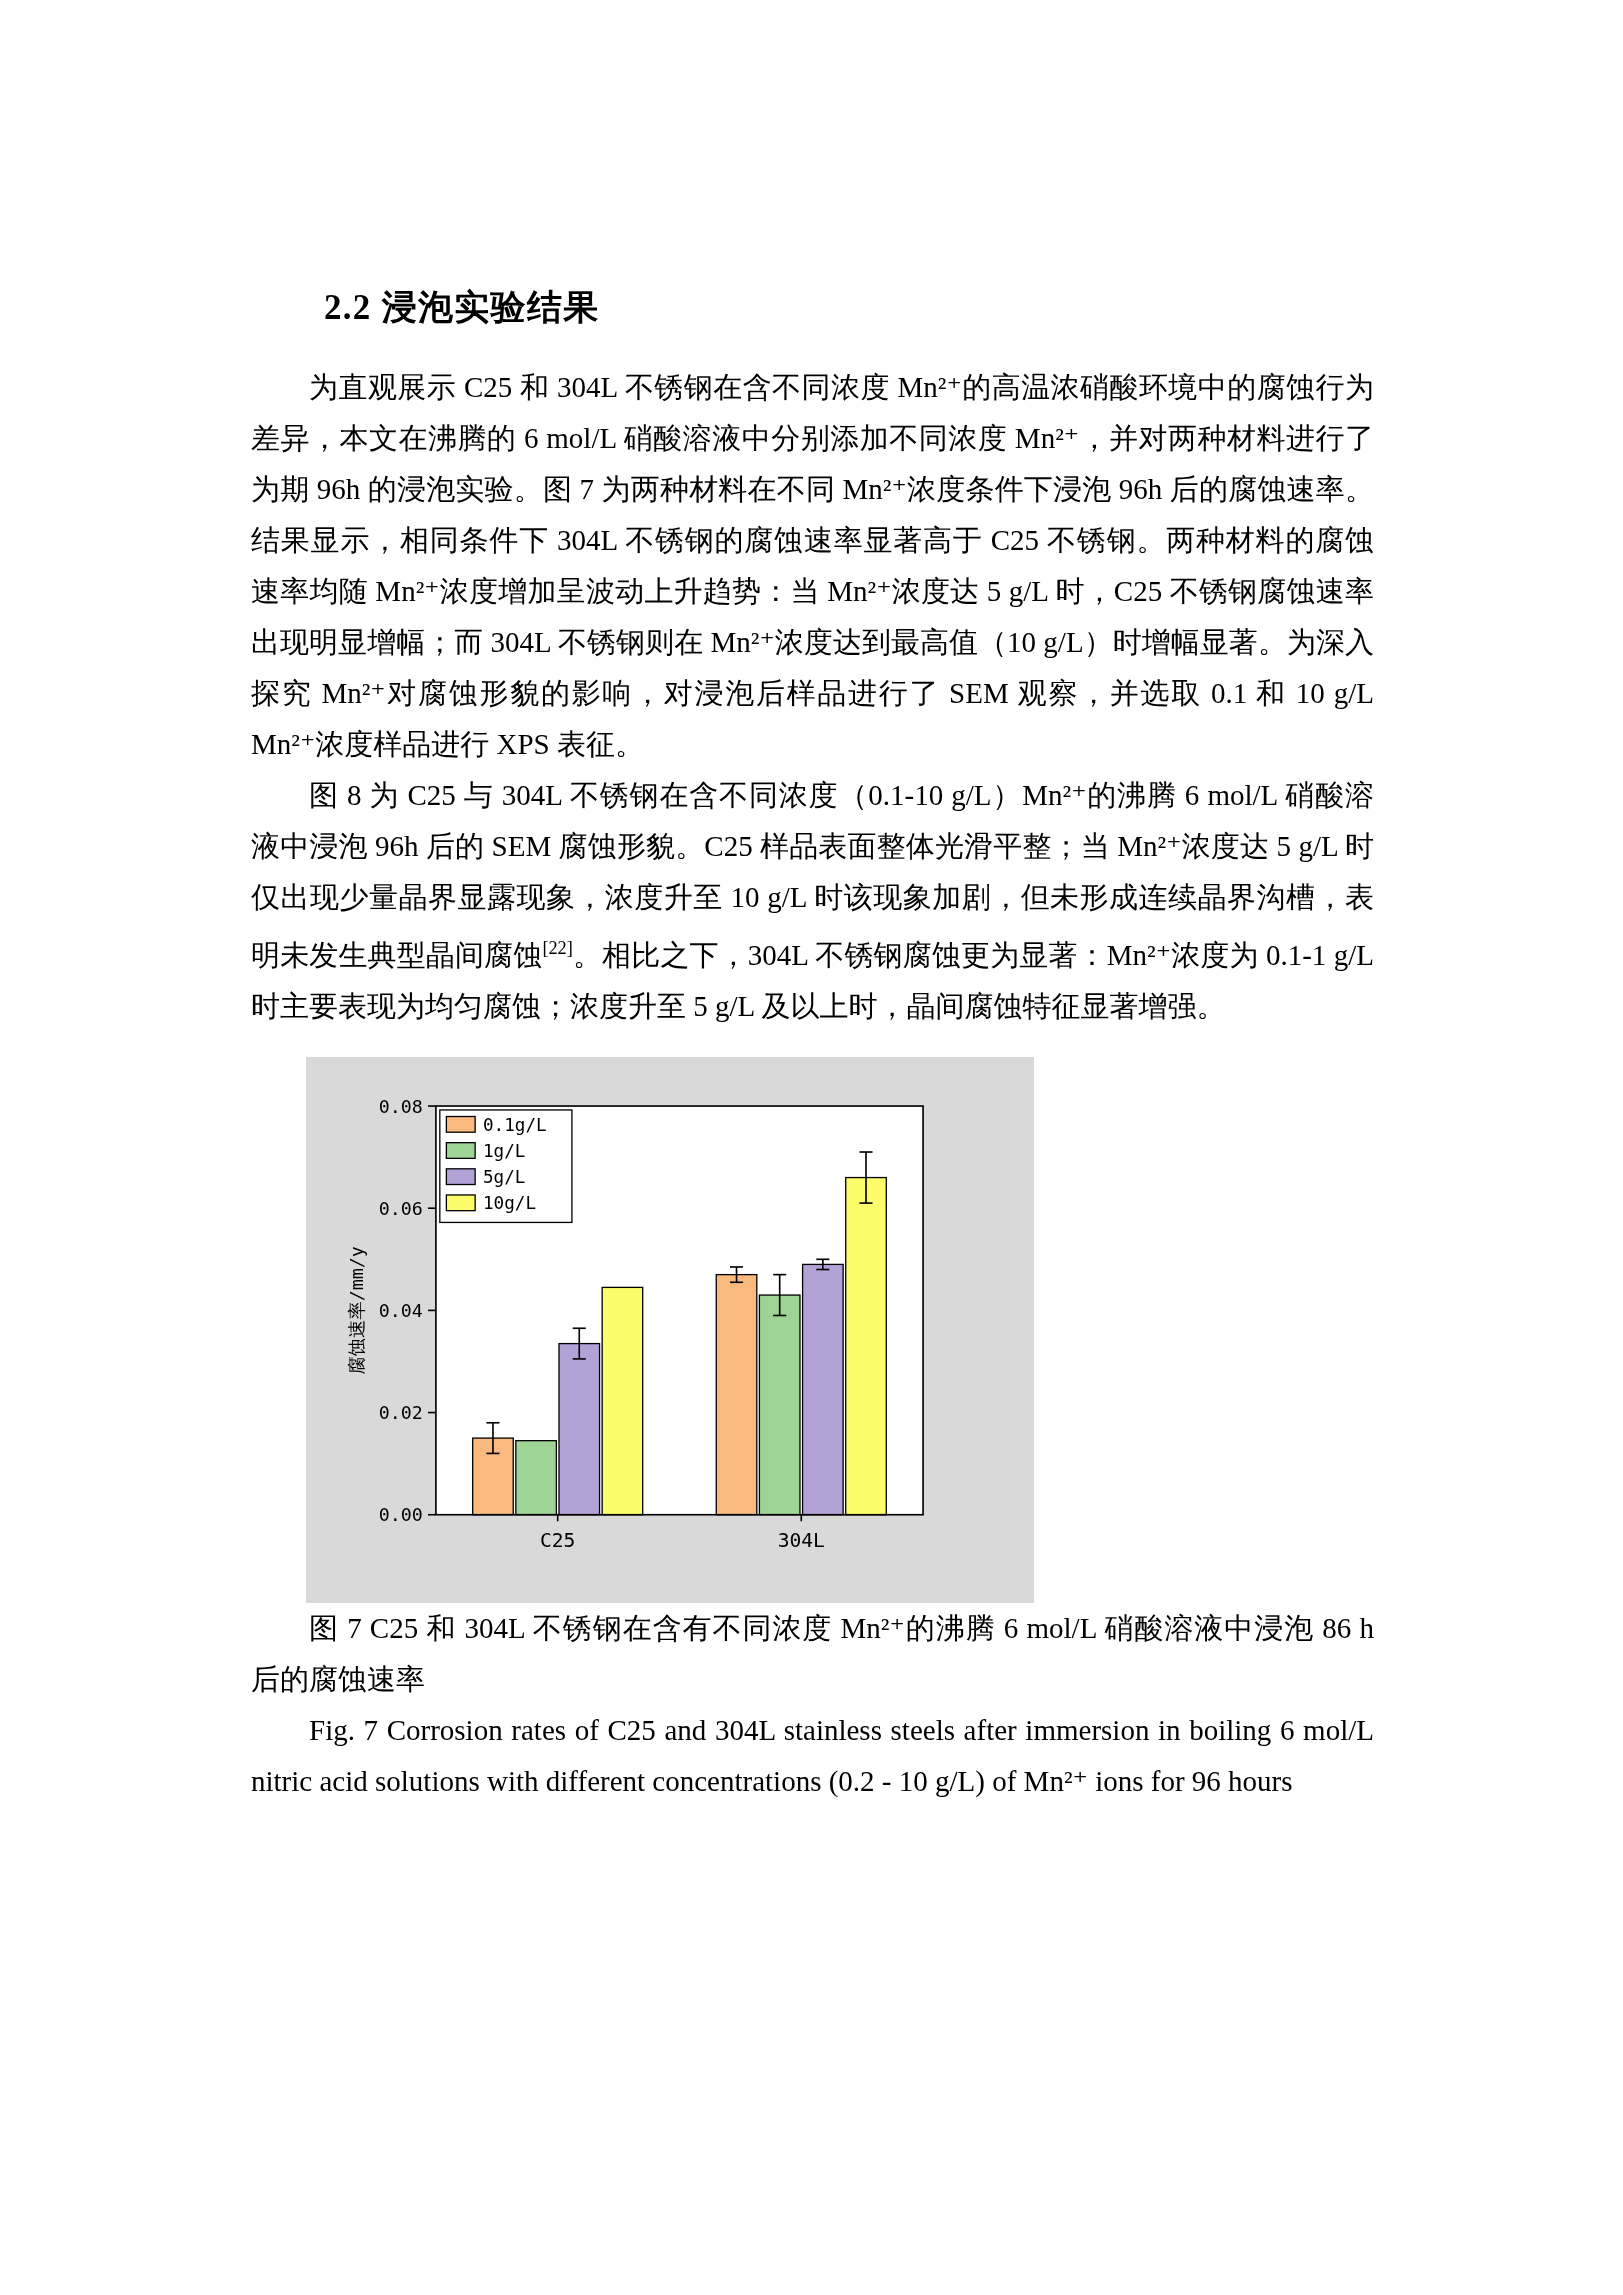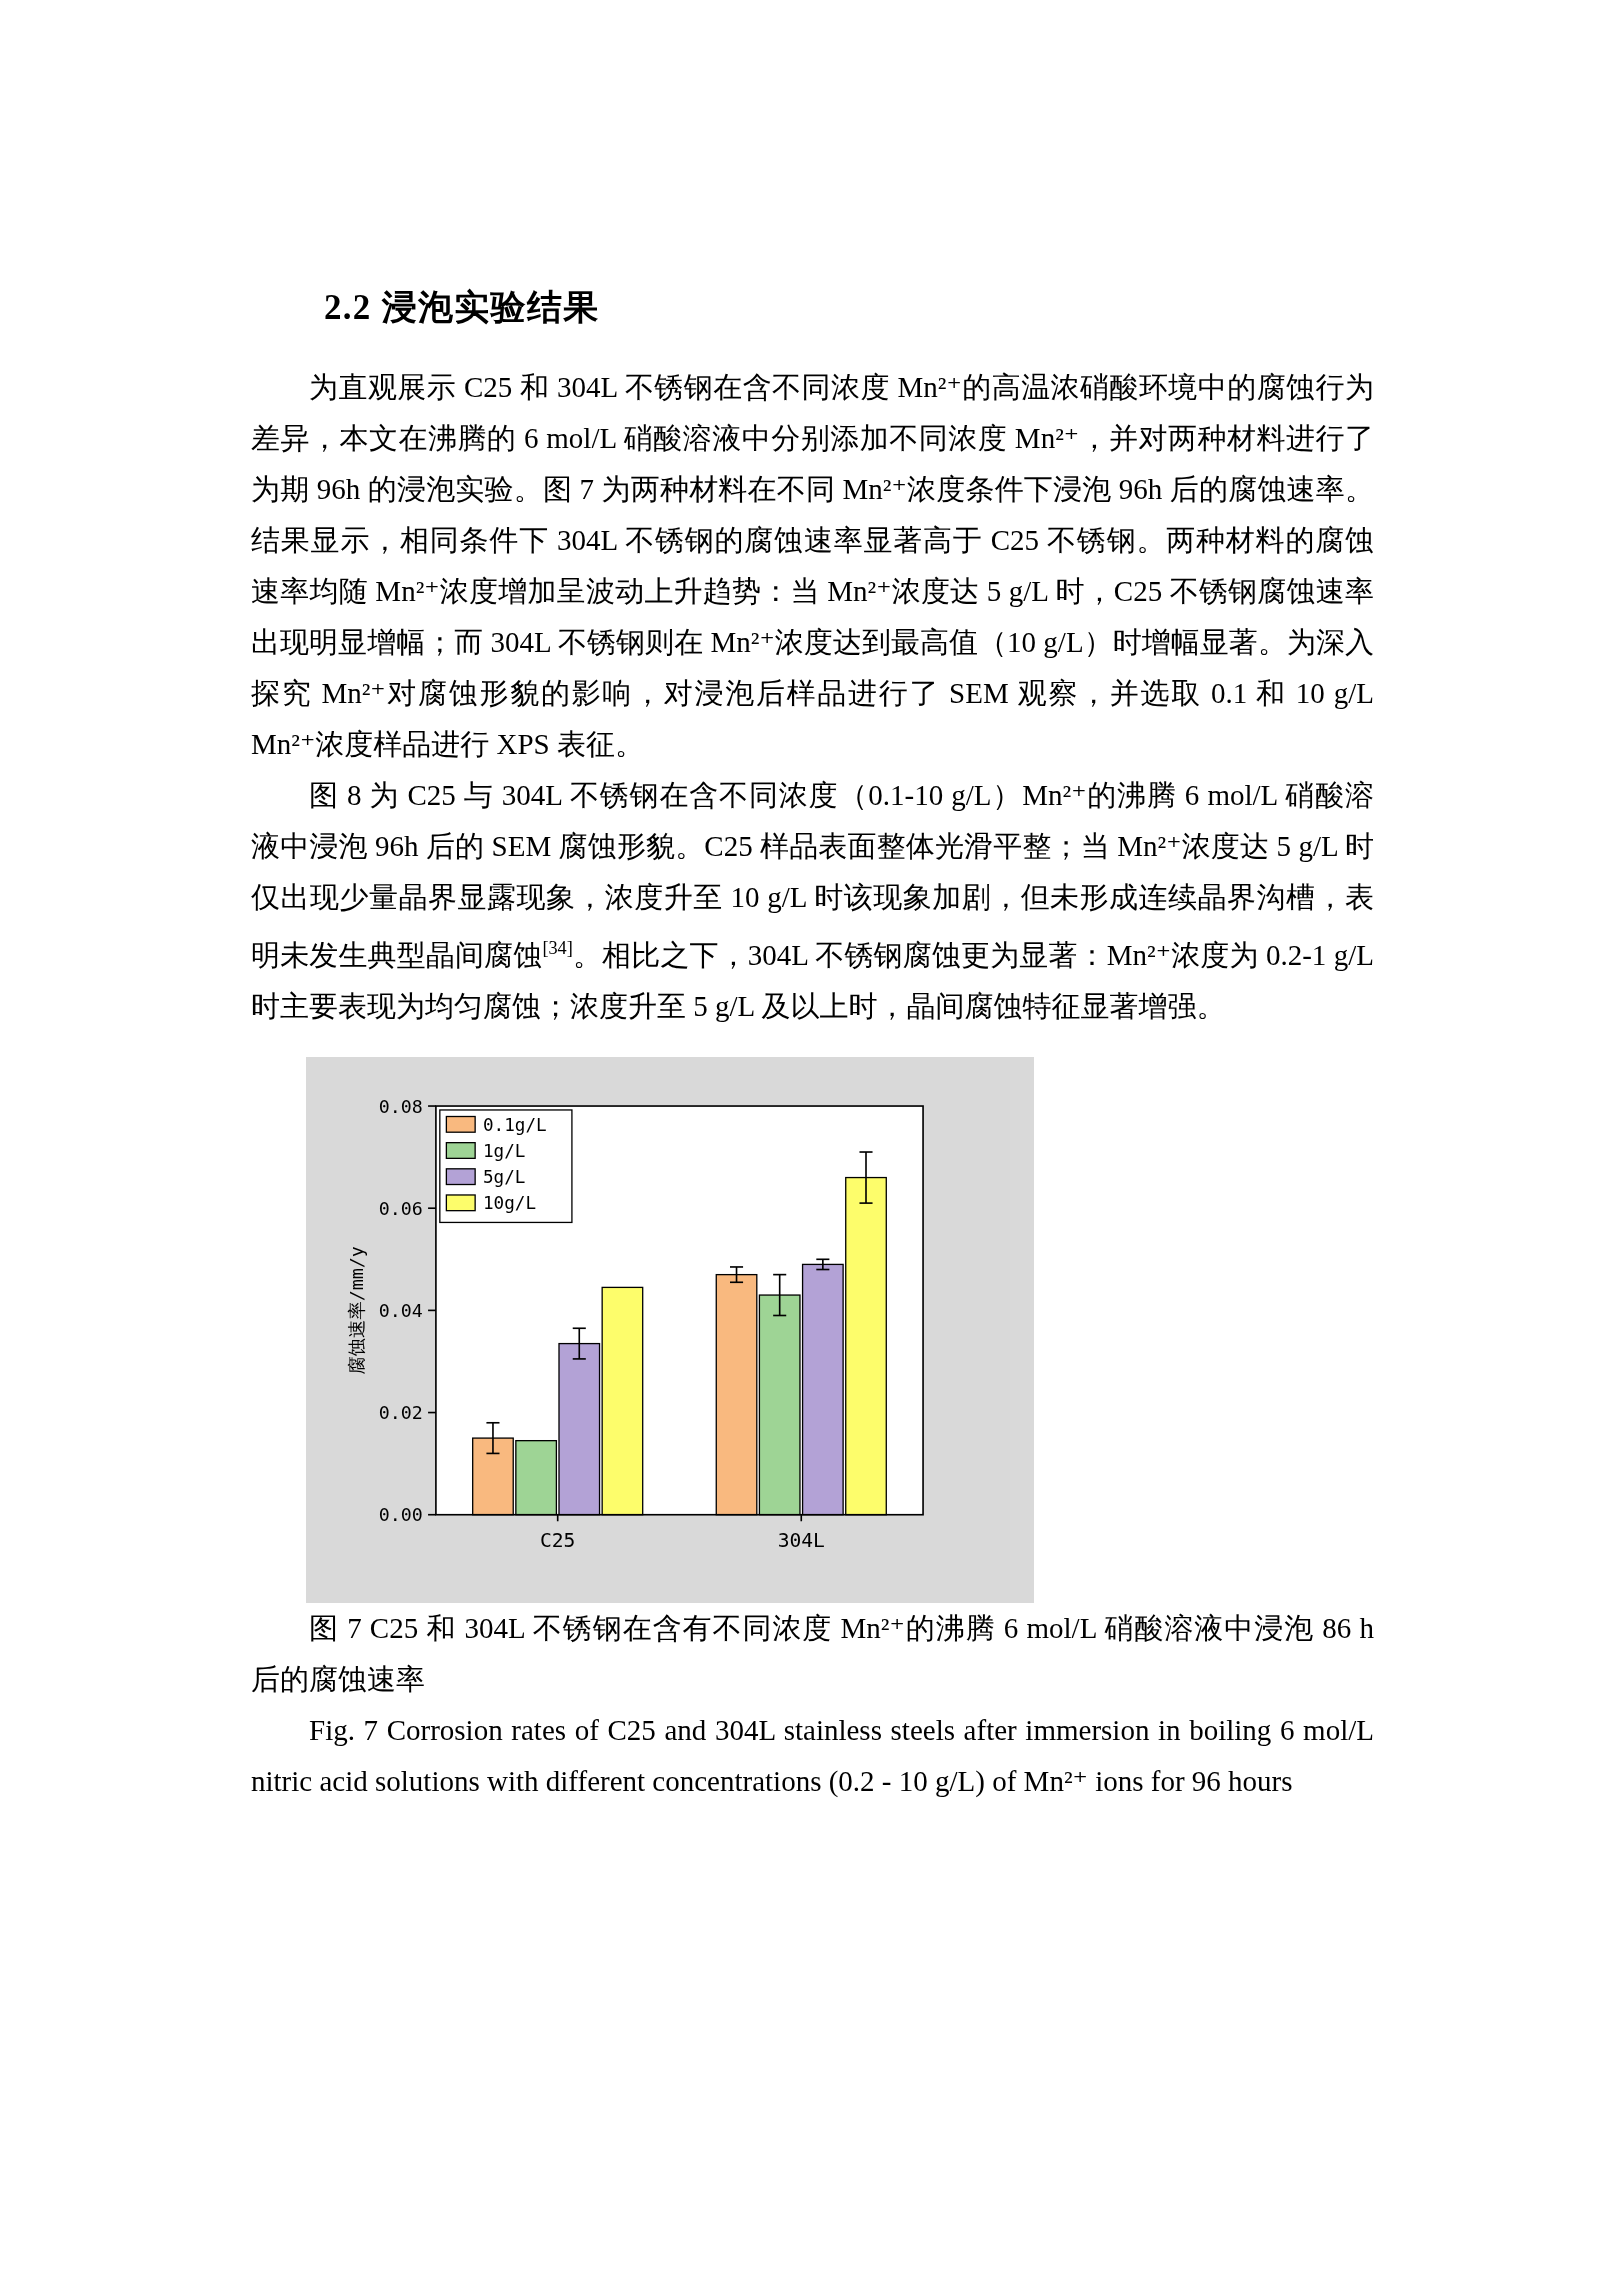--- a/index.html
+++ b/index.html
@@ -48,21 +48,21 @@
 </head>
 <body>
 
 <div class="page">
   <div class="content">
 
     <h2 class="heading">2.2  浸泡实验结果</h2>
 
     <p class="body indent">为直观展示 C25 和 304L 不锈钢在含不同浓度 Mn²⁺的高温浓硝酸环境中的腐蚀行为差异，本文在沸腾的 6 mol/L 硝酸溶液中分别添加不同浓度 Mn²⁺，并对两种材料进行了为期 96h 的浸泡实验。图 7 为两种材料在不同 Mn²⁺浓度条件下浸泡 96h 后的腐蚀速率。结果显示，相同条件下 304L 不锈钢的腐蚀速率显著高于 C25 不锈钢。两种材料的腐蚀速率均随 Mn²⁺浓度增加呈波动上升趋势：当 Mn²⁺浓度达 5 g/L 时，C25 不锈钢腐蚀速率出现明显增幅；而 304L 不锈钢则在 Mn²⁺浓度达到最高值（10 g/L）时增幅显著。为深入探究 Mn²⁺对腐蚀形貌的影响，对浸泡后样品进行了 SEM 观察，并选取 0.1 和 10 g/L Mn²⁺浓度样品进行 XPS 表征。</p>
 
-    <p class="body indent"><span>图 8 为 C25 与 304L 不锈钢在含不同浓度（0.1-10 g/L）Mn²⁺的沸腾 6 mol/L 硝酸溶液中浸泡 96h 后的 SEM 腐蚀形貌。C25 样品表面整体光滑平整；当 Mn²⁺浓度达 5 g/L 时仅出现少量晶界显露现象，浓度升至 10 g/L 时该现象加剧，但未形成连续晶界沟槽，表明未发生典型晶间腐蚀</span><sup>[34]</sup><span>。相比之下，304L 不锈钢腐蚀更为显著：Mn²⁺浓度为 0.2-1 g/L 时主要表现为均匀腐蚀；浓度升至 5 g/L 及以上时，晶间腐蚀特征显著增强。</span></p>
+    <p class="body indent"><span>图 8 为 C25 与 304L 不锈钢在含不同浓度（0.1-10 g/L）Mn²⁺的沸腾 6 mol/L 硝酸溶液中浸泡 96h 后的 SEM 腐蚀形貌。C25 样品表面整体光滑平整；当 Mn²⁺浓度达 5 g/L 时仅出现少量晶界显露现象，浓度升至 10 g/L 时该现象加剧，但未形成连续晶界沟槽，表明未发生典型晶间腐蚀</span><sup>[22]</sup><span>。相比之下，304L 不锈钢腐蚀更为显著：Mn²⁺浓度为 0.1-1 g/L 时主要表现为均匀腐蚀；浓度升至 5 g/L 及以上时，晶间腐蚀特征显著增强。</span></p>
 
     <div class="figure-panel">
       <svg id="chart-svg" width="728" height="546" viewBox="0 0 1112 835">
           <rect x="198" y="75" width="745" height="625" fill="#ffffff" stroke="none"></rect>
           <rect x="254.25" y="582.8125" width="62" height="117.1875" fill="#f9b97f" stroke="#000" stroke-width="2"></rect>
           <line x1="285.25" y1="559.375" x2="285.25" y2="606.25" stroke="#000" stroke-width="2.5"></line>
           <line x1="275.25" y1="559.375" x2="295.25" y2="559.375" stroke="#000" stroke-width="2.5"></line>
           <line x1="275.25" y1="606.25" x2="295.25" y2="606.25" stroke="#000" stroke-width="2.5"></line>
           <rect x="320.25" y="586.71875" width="62" height="113.28125" fill="#9ed495" stroke="#000" stroke-width="2"></rect>
           <rect x="386.25" y="438.28125" width="62" height="261.71875" fill="#b3a2d6" stroke="#000" stroke-width="2"></rect>

